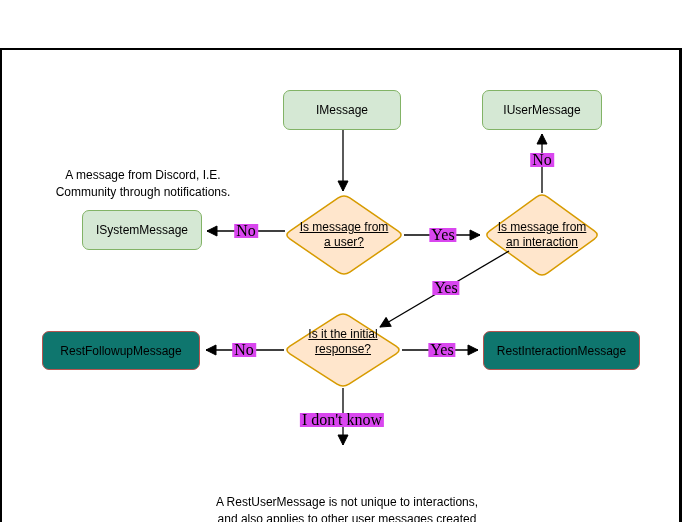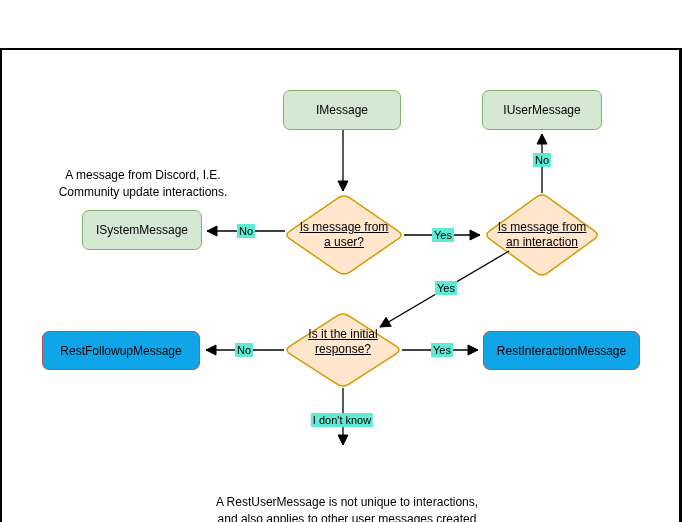--- a/index.html
+++ b/index.html
@@ -8,28 +8,28 @@
     background:#ffffff; border:2px solid #000; border-right-width:3px; border-bottom-width:4px;
     overflow:hidden; font-family:"Liberation Sans", sans-serif; color:#000000;margin-top:48px;
   }
   .layer { position:absolute; left:0; top:0; }
   .node {
     position:absolute; display:flex; align-items:center; justify-content:center;
     border-radius:7px; font-size:12px; line-height:14px; text-align:center;
     box-sizing:border-box;
   }
   .node.green { background:#d5e8d4; border:1.5px solid #82b366; }
-  .node.red   { background:#0ea5e9; border:1.5px solid #b85450; }
+  .node.red   { background:#0f766e; border:1.5px solid #b85450; }
   .diamond-label {
     position:absolute; transform:translate(-50%,-50%); text-align:center;
     white-space:pre-line; font-size:12px; line-height:15px;text-decoration:underline;
   }
   .edge-label {
-    position:absolute; transform:translate(-50%,-50%); background:#5eead4;
-    padding:0 2px; font-size:11px; line-height:14px; white-space:nowrap;
+    position:absolute; transform:translate(-50%,-50%); background:#d946ef;
+    padding:0 2px; font-size:16px; line-height:14px; white-space:nowrap;font-family:Liberation Serif, serif;
   }
   .note {
     position:absolute; text-align:center; white-space:pre-line;
     font-size:12px; line-height:16.5px;
   }
   svg .shape { fill:#ffe6cc; stroke:#d79b00; stroke-width:1.5; }
   svg .edge  { stroke:#000000; stroke-width:1.3; fill:none; }
 </style>
 </head>
 <body>
@@ -82,18 +82,18 @@
 
   <div class="edge-label" style="left:244px;top:181px">No</div>
   <div class="edge-label" style="left:441px;top:185px">Yes</div>
   <div class="edge-label" style="left:540px;top:110px">No</div>
   <div class="edge-label" style="left:444px;top:238px">Yes</div>
   <div class="edge-label" style="left:242px;top:300px">No</div>
   <div class="edge-label" style="left:440px;top:300px">Yes</div>
   <div class="edge-label" style="left:340px;top:370px">I don't know</div>
 
   <div class="note" style="left:31px;top:117px;width:220px">A message from Discord, I.E.
-Community update interactions.</div>
+Community through notifications.</div>
   <div class="note" style="left:170px;top:444px;width:350px">A RestUserMessage is not unique to interactions,
 and also applies to other user messages created
 through REST.</div>
 
 </div>
 
 </body></html>

